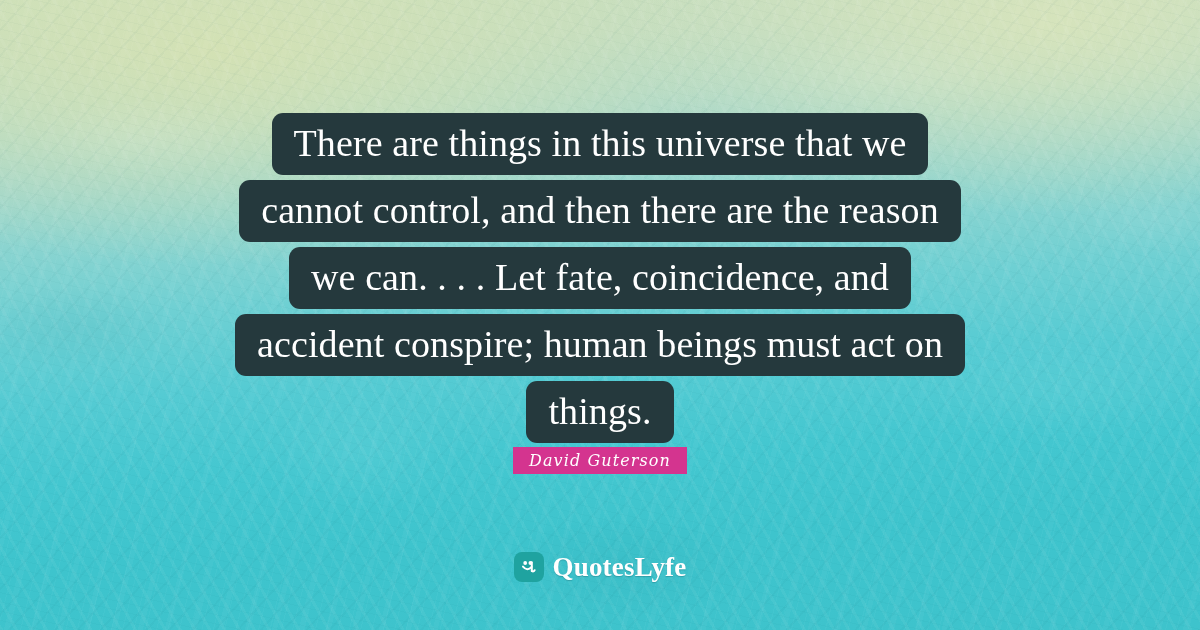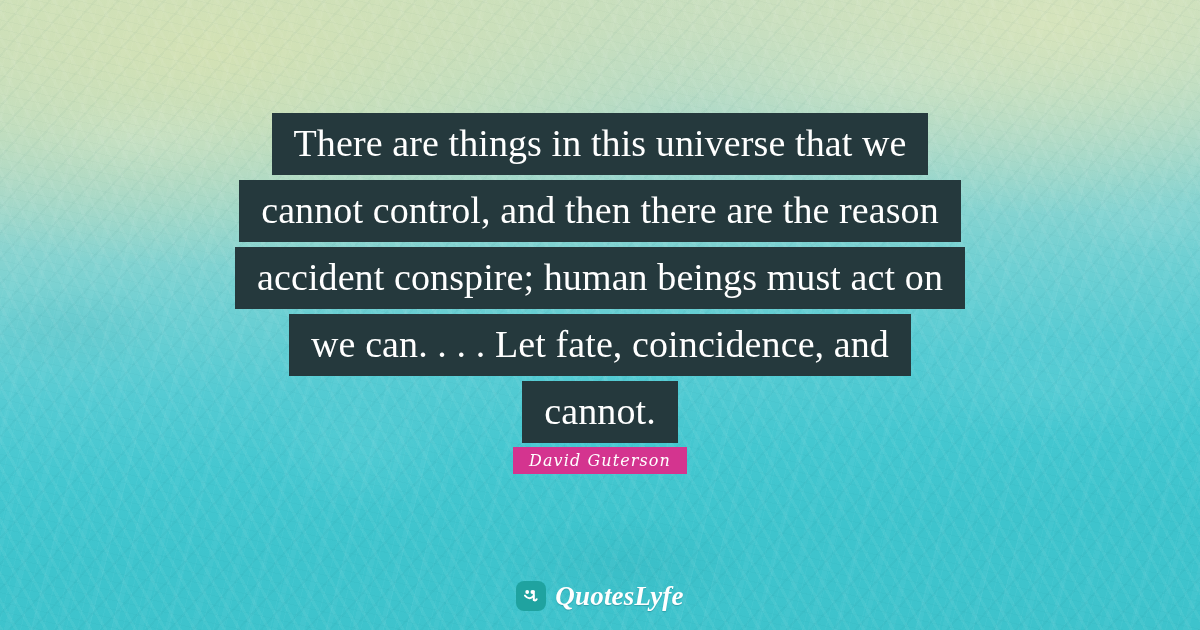--- a/index.html
+++ b/index.html
@@ -65,42 +65,43 @@
   .qline .hl{
     display:inline-block;
     background:#25393d;
     color:#ffffff;
     font-size:38px;
     line-height:57px;
     padding:2px 22px 3px 22px;
     letter-spacing:.1px;
     white-space:pre;
     font-family:"Liberation Serif", serif;
+    border-radius:11px;
   }
   .qline + .qline{margin-top:5px;}
 
   #author-wrap{
     position:absolute;left:0;right:0;top:447px;text-align:center;
   }
   #author-badge{
     display:inline-block;
     background:#d4348f;
     color:#ffffff;
     font-size:16px;
     line-height:27px;
     padding:0 16px;
     letter-spacing:1.1px;
     font-family:"DejaVu Serif", serif;
     font-style:italic;
     font-weight:400;
   }
 
   #logo{
-    position:absolute;left:0;right:0;top:581px;
-    display:flex;align-items:center;justify-content:center;gap:9px;font-style:italic;
+    position:absolute;left:0;right:0;top:552px;
+    display:flex;align-items:center;justify-content:center;gap:9px;
   }
   #logo-mark{
     width:30px;height:30px;border-radius:8px;
     background:#1fa3a0;
     display:flex;align-items:center;justify-content:center;
     position:relative;
     flex:0 0 auto;
   }
   #logo-mark svg{display:block;}
   #logo-text{
@@ -120,23 +121,23 @@
 
   <div id="tex1"></div>
   <div id="tex2"></div>
   <div id="tex3"></div>
 
   <div id="content">
 
     <div id="quote-block">
       <div class="qline"><span class="hl">There are things in this universe that we</span></div>
       <div class="qline"><span class="hl">cannot control, and then there are the reason</span></div>
+      <div class="qline"><span class="hl">we can. . . . Let fate, coincidence, and</span></div>
       <div class="qline"><span class="hl">accident conspire; human beings must act on</span></div>
-      <div class="qline"><span class="hl">we can. . . . Let fate, coincidence, and</span></div>
-      <div class="qline"><span class="hl">cannot.</span></div>
+      <div class="qline"><span class="hl">things.</span></div>
     </div>
 
     <div id="author-wrap">
       <span id="author-badge">David Guterson</span>
     </div>
 
     <div id="logo">
       <span id="logo-mark">
         <svg width="20" height="20" viewBox="0 0 20 20" aria-hidden="true">
           <circle cx="6.2" cy="6.0" r="1.9" fill="#ffffff"></circle>

